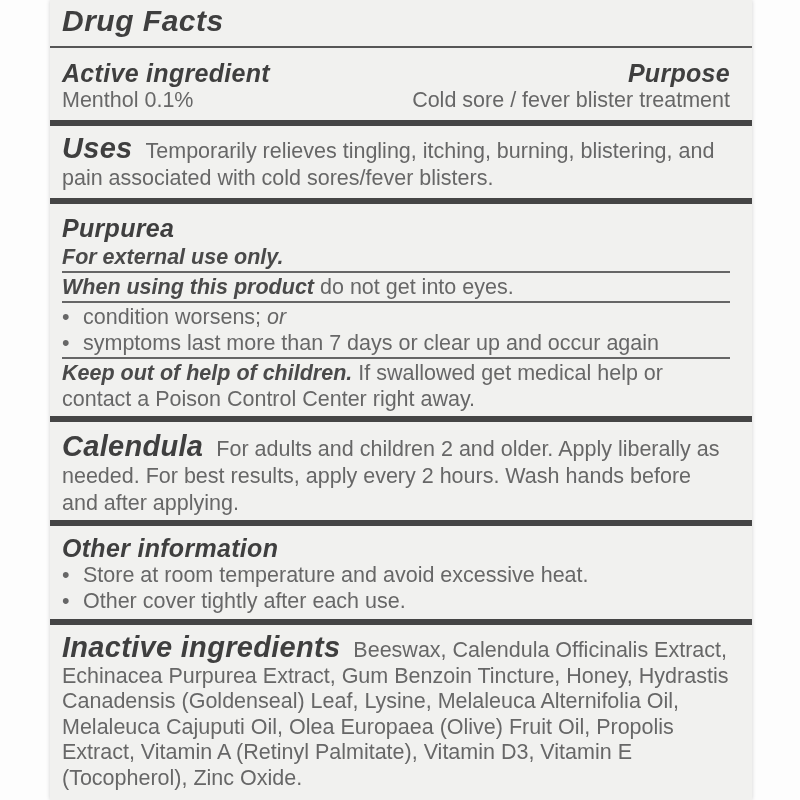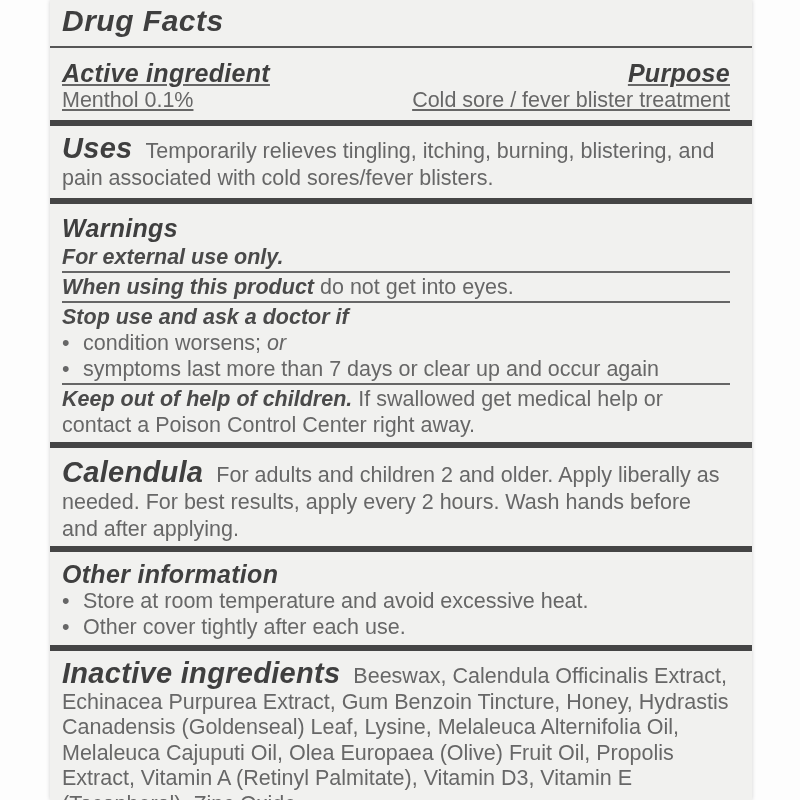--- a/index.html
+++ b/index.html
@@ -81,21 +81,21 @@
     margin:1px 0;
   }
   .bullet{display:flex;}
   .bullet .dot{
     width:21px;
     flex:0 0 21px;
     color:var(--body);
   }
   
   .sec-active{margin-top:11px;}
-  .ai-row{display:flex;justify-content:space-between;align-items:flex-start;text-decoration:underline;}
+  .ai-row{display:flex;justify-content:space-between;align-items:flex-start;}
   .ai-col-right{text-align:right;}
   .ai-row p{line-height:27px;}
   .sec-active .bar-after{margin-top:6px;}
   .sec-uses{padding-top:9px;}
   .sec-uses p{line-height:27px;}
   .sec-uses-bar{margin-top:6px;}
   .sec-warnings{padding-top:10px;}
   .sec-warnings h2{margin-bottom:2px;}
   .sec-warnings-bar{margin-top:4px;}
   .sec-directions{padding-top:11px;}
@@ -127,26 +127,25 @@
     </div>
     <div class="bar bar-after"></div>
   </section>
 
   <section class="sec-uses">
     <p><span class="inline-heading">Uses</span><span>Temporarily relieves tingling, itching, burning, blistering, and pain associated with cold sores/fever blisters.</span></p>
   </section>
   <div class="bar sec-uses-bar"></div>
 
   <section class="sec-warnings">
-    <h2 class="sec-heading">Warnings</h2>
+    <h2 class="sec-heading">Purpurea</h2>
     <p class="bold">For external use only.</p>
     <hr class="thin">
     <p><span class="bold">When using this product</span><span> do not get into eyes.</span></p>
     <hr class="thin">
-    <p class="bold">Stop use and ask a doctor if</p>
     <div class="bullet">
       <span class="dot">•</span>
       <span><span>condition worsens; </span><span class="italic">or</span></span>
     </div>
     <div class="bullet">
       <span class="dot">•</span>
       <span>symptoms last more than 7 days or clear up and occur again</span>
     </div>
     <hr class="thin">
     <p><span class="bold">Keep out of help of children.</span><span> If swallowed get medical help or contact a Poison Control Center right away.</span></p>

